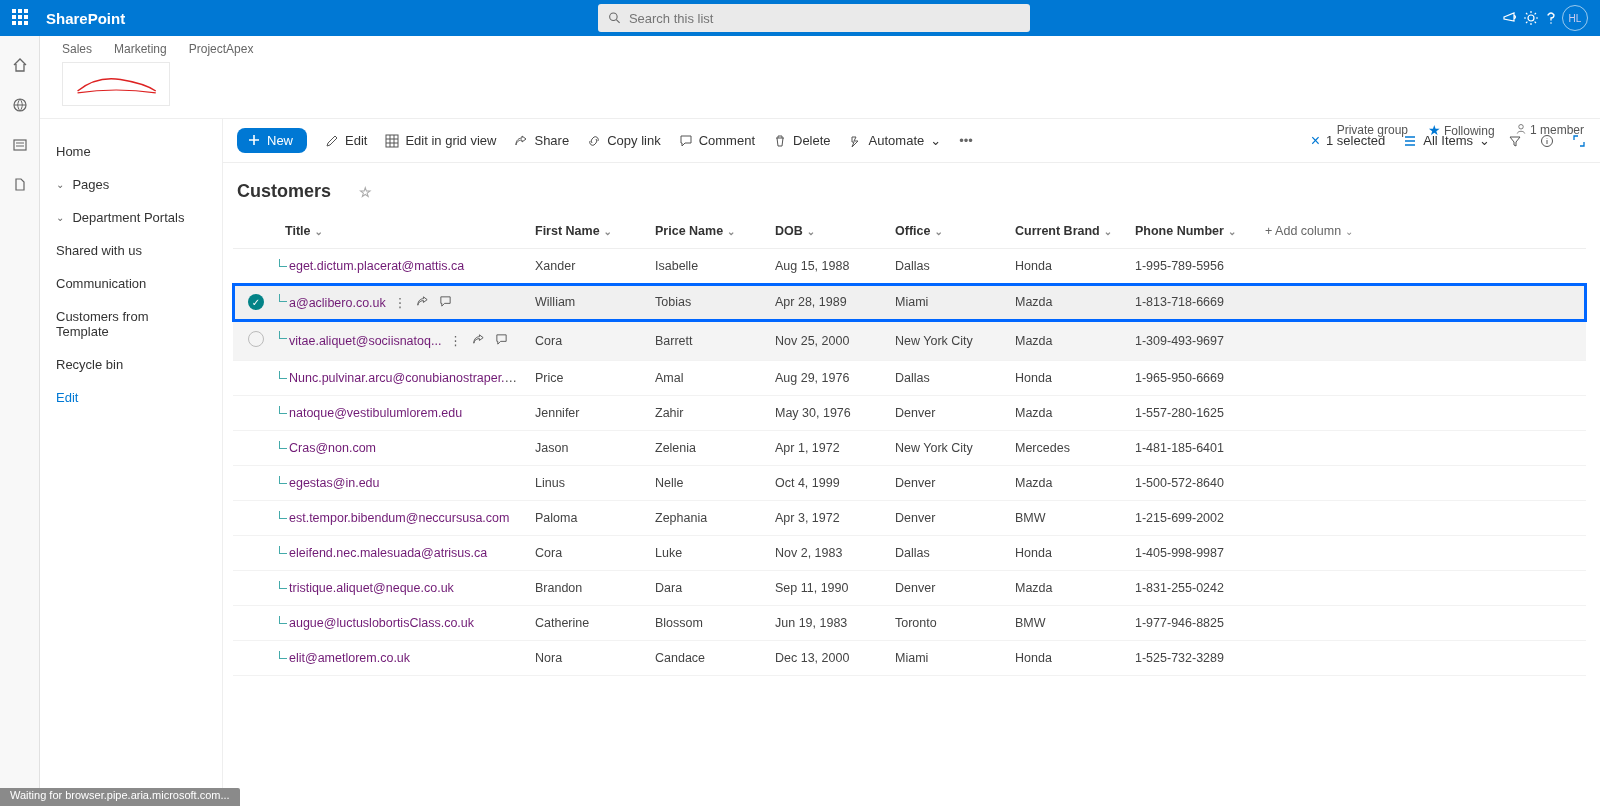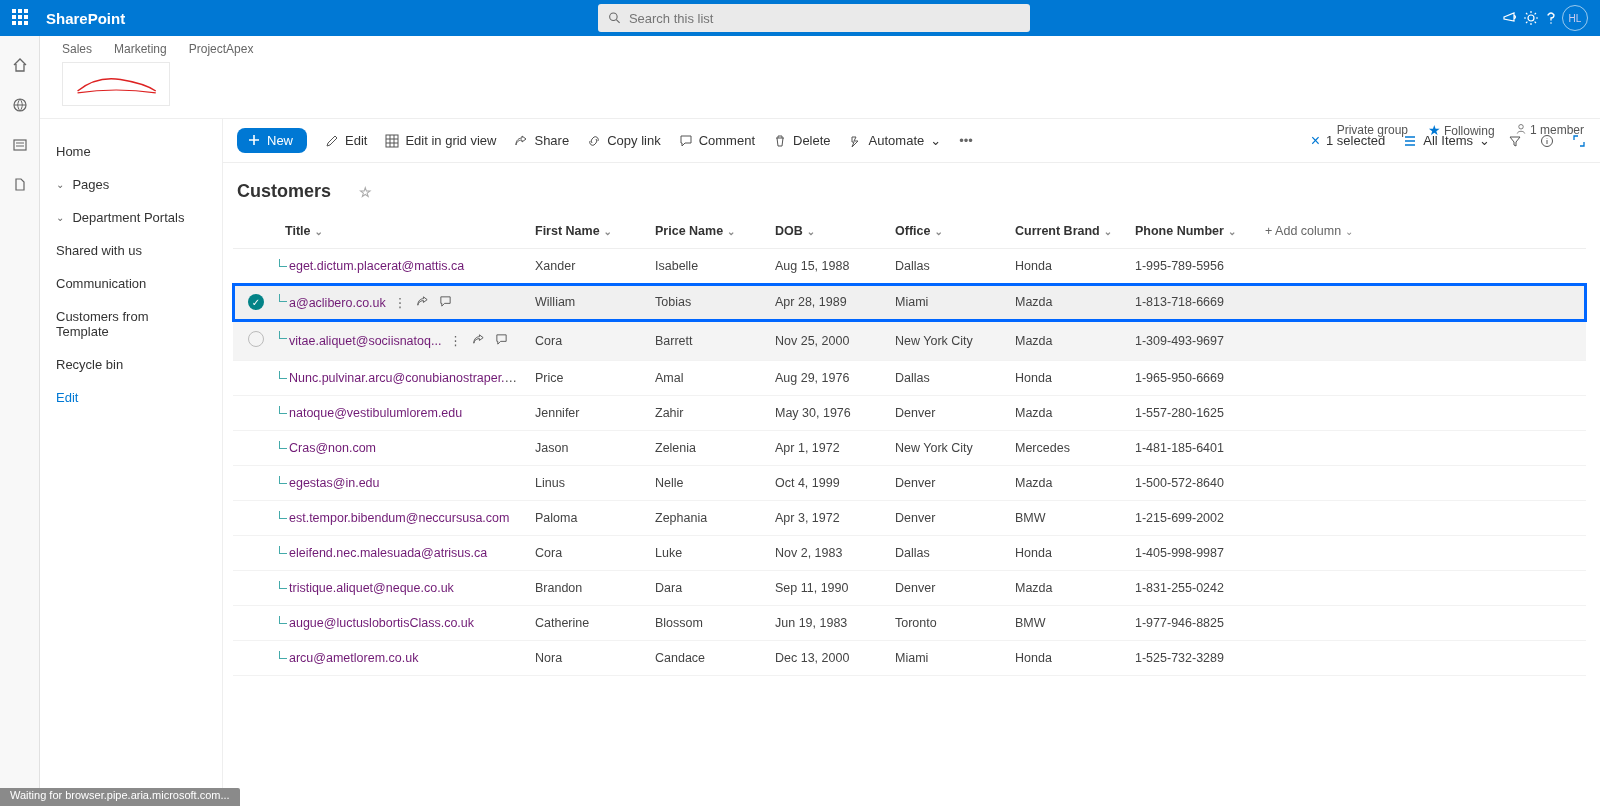--- a/index.html
+++ b/index.html
@@ -473,21 +473,21 @@
                   <td>Catherine</td>
                   <td>Blossom</td>
                   <td>Jun 19, 1983</td>
                   <td>Toronto</td>
                   <td>BMW</td>
                   <td>1-977-946-8825</td>
                   <td></td>
                 </tr>
                 <tr class="row">
                   <td class="selcell"></td>
-                  <td class="title-cell"><span class="link-ic"></span><span class="title-link">arcu@ametlorem.co.uk</span></td>
+                  <td class="title-cell"><span class="link-ic"></span><span class="title-link">elit@ametlorem.co.uk</span></td>
                   <td>Nora</td>
                   <td>Candace</td>
                   <td>Dec 13, 2000</td>
                   <td>Miami</td>
                   <td>Honda</td>
                   <td>1-525-732-3289</td>
                   <td></td>
                 </tr>
               </tbody>
           </table>

